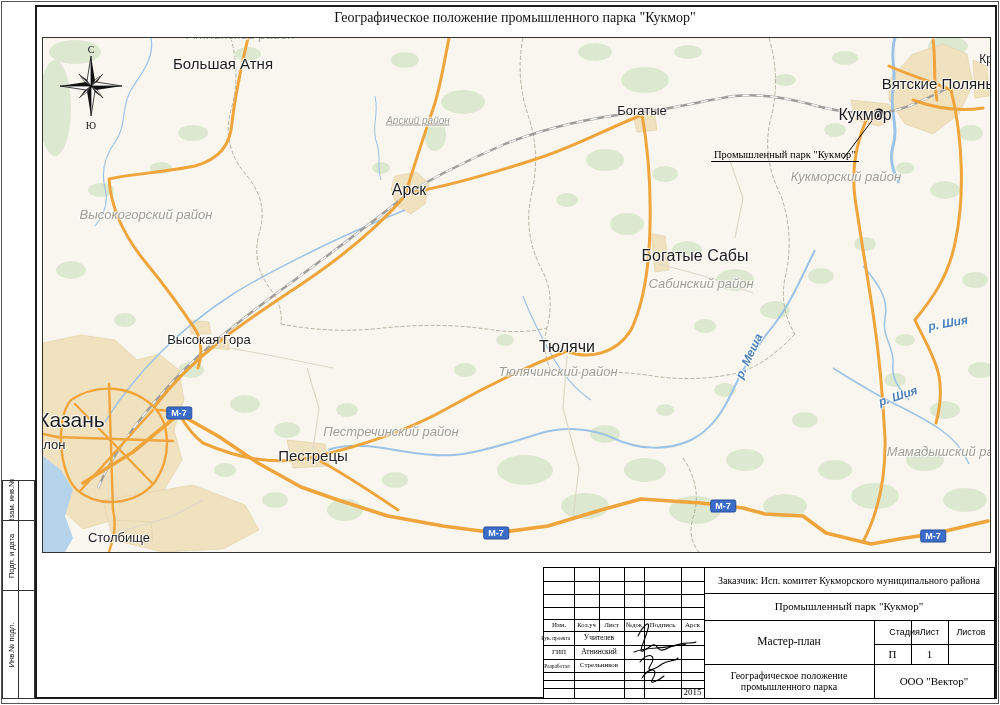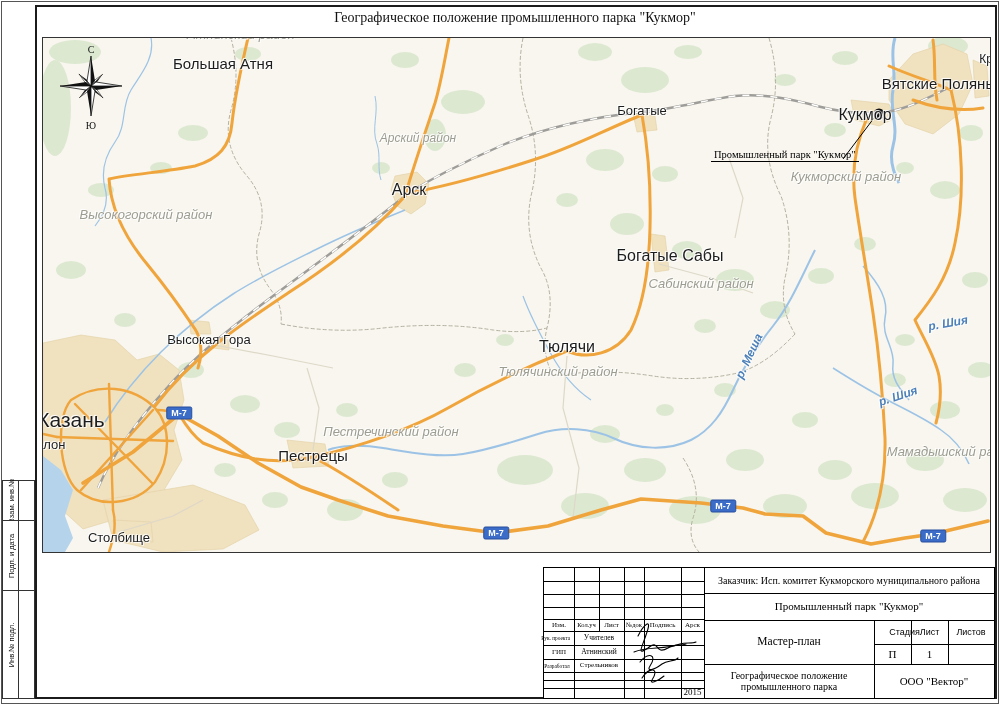--- a/index.html
+++ b/index.html
@@ -231,30 +231,30 @@
         <text x="0" y="43" text-anchor="middle" font-size="10" fill="#111" font-family="Liberation Serif,serif">Ю</text>
       </svg>
     </div>
 
     <div class="map-labels" style="position:absolute;left:0;top:0;width:100%;height:100%;">
         <div class="map-label city" style="left: 180px; top: 25px; font-size: 15px; transform: translate(-50%, -50%);">Большая Атня</div>
         <div class="map-label city" style="left: 599px; top: 72px; font-size: 13px; transform: translate(-50%, -50%);">Богатые</div>
         <div class="map-label city" style="left: 896px; top: 45px; font-size: 15px; transform: translate(-50%, -50%);">Вятские Поляны</div>
         <div class="map-label city" style="left: 822px; top: 77px; font-size: 16px; transform: translate(-50%, -50%);">Кукмор</div>
         <div class="map-label city" style="left: 366px; top: 152px; font-size: 16px; transform: translate(-50%, -50%);">Арск</div>
-        <div class="map-label city" style="left: 627px; top: 218px; font-size: 16px; transform: translate(-50%, -50%); text-align: right;">Богатые Сабы</div>
+        <div class="map-label city" style="left: 652px; top: 218px; font-size: 16px; transform: translate(-50%, -50%); text-align: right;">Богатые Сабы</div>
         <div class="map-label city" style="left: 524px; top: 309px; font-size: 16px; transform: translate(-50%, -50%);">Тюлячи</div>
         <div class="map-label city" style="left: 166px; top: 301px; font-size: 13px; transform: translate(-50%, -50%);">Высокая Гора</div>
         <div class="map-label city" style="left: 28px; top: 382px; font-size: 21px; transform: translate(-50%, -50%);">Казань</div>
         <div class="map-label city" style="left: 8px; top: 406px; font-size: 13px; transform: translate(-50%, -50%);">слон</div>
         <div class="map-label city" style="left: 270px; top: 417px; font-size: 15px; transform: translate(-50%, -50%);">Пестрецы</div>
         <div class="map-label city" style="left: 76px; top: 499px; font-size: 13px; transform: translate(-50%, -50%);">Столбище</div>
         <div class="map-label city" style="left: 943px; top: 21px; font-size: 12px; transform: translate(-50%, -50%);">Кр</div>
         <div class="map-label district" style="left: 198px; top: -4px; font-size: 13px; transform: translate(-50%, -50%);">Атнинский район</div>
-        <div class="map-label district" style="left: 375px; top: 100px; font-size: 12px; transform: translate(-50%, -50%);">Арский район</div>
+        <div class="map-label district" style="left: 375px; top: 82px; font-size: 10px; transform: translate(-50%, -50%); text-decoration: underline;">Арский район</div>
         <div class="map-label district" style="left: 103px; top: 176px; font-size: 13px; transform: translate(-50%, -50%);">Высокогорский район</div>
         <div class="map-label district" style="left: 803px; top: 138px; font-size: 13px; transform: translate(-50%, -50%);">Кукморский район</div>
         <div class="map-label district" style="left: 658px; top: 245px; font-size: 13px; transform: translate(-50%, -50%);">Сабинский район</div>
         <div class="map-label district" style="left: 515px; top: 333px; font-size: 13px; transform: translate(-50%, -50%);">Тюлячинский район</div>
         <div class="map-label district" style="left: 348px; top: 393px; font-size: 13px; transform: translate(-50%, -50%);">Пестречинский район</div>
         <div class="map-label district" style="left: 908px; top: 413px; font-size: 13px; transform: translate(-50%, -50%);">Мамадышский район</div>
         <div class="map-label river" style="left: 706px; top: 318px; font-size: 12px; transform: translate(-50%, -50%) rotate(-65deg);">р. Меша</div>
         <div class="map-label river" style="left: 905px; top: 285px; font-size: 12px; transform: translate(-50%, -50%) rotate(-10deg);">р. Шия</div>
         <div class="map-label river" style="left: 855px; top: 358px; font-size: 12px; transform: translate(-50%, -50%) rotate(-18deg);">р. Шия</div>
         <div class="m7-badge" style="left: 136px; top: 375px;">М-7</div>

